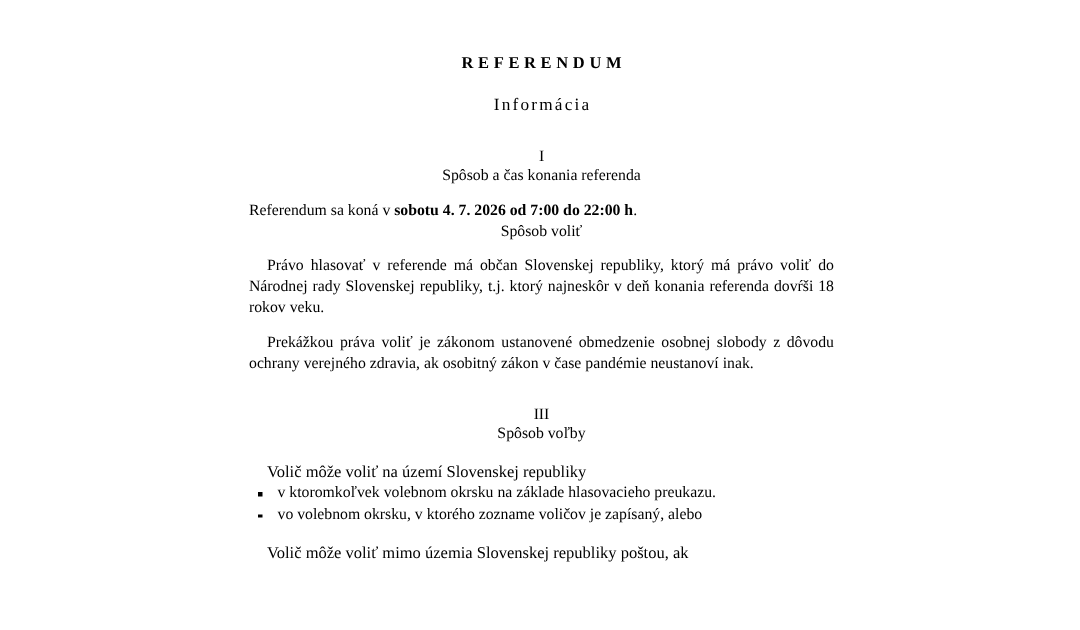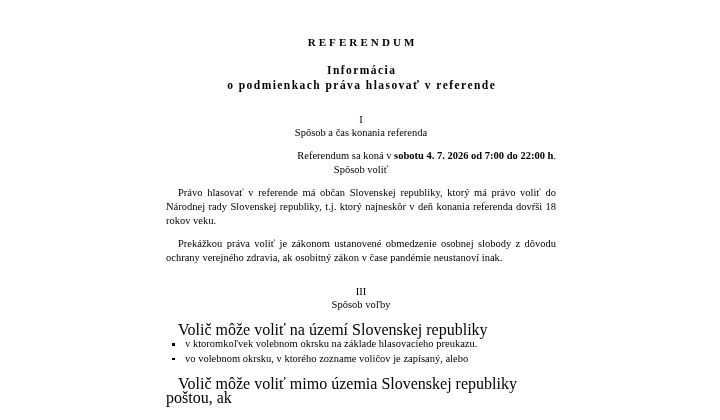--- a/index.html
+++ b/index.html
@@ -27,21 +27,21 @@
     text-align: center;
     font-weight: bold;
     font-size: 11px;
     letter-spacing: 3.1px;
     text-indent: 3.1px;
     line-height: 13px;
   }
   .title-sub {
     margin-top: 14px;
     text-align: center;
-    font-weight: bold;
+    font-weight: normal;
     font-size: 11.5px;
     letter-spacing: 1.45px;
     text-indent: 1.45px;
     line-height: 15px;
   }
   .title-sub .line2 {
     display: block;
   }
   .sec-num {
     margin-top: 20px;
@@ -56,25 +56,25 @@
   }
   .para {
     font-size: 10.5px;
     line-height: 14px;
     text-align: justify;
     text-justify: inter-word;
     text-indent: 12px;
     margin-top: 9px;
   }
   .para.center-ish {
-    text-align: right;
+    text-align: left;
     text-indent: 0;
   }
   .lead {
-    font-size: 16px;
+    font-size: 11px;
     line-height: 14px;
     margin-top: 11px;
     text-indent: 12px;
   }
   ul.bullets {
     list-style: none;
     margin: 0;
     padding: 0;
   }
   ul.bullets li {
@@ -96,21 +96,20 @@
 </head>
 <body>
 
 <div class="page">
   <div class="content">
 
     <div class="title-main">REFERENDUM</div>
 
     <div class="title-sub">
       <span>Informácia</span>
-      <span class="line2">o podmienkach práva hlasovať v referende</span>
     </div>
 
     <div class="sec-num">I</div>
     <div class="sec-title">Spôsob a čas konania referenda</div>
     <div class="para center-ish"><span>Referendum sa koná v </span><b class="bold">sobotu 4. 7. 2026 od 7:00 do 22:00 h</b><span>.</span></div>
 
     <div class="sec-title">Spôsob voliť</div>
     <div class="para">Právo hlasovať v referende má občan Slovenskej republiky, ktorý má právo voliť do Národnej rady Slovenskej republiky, t.j. ktorý najneskôr v deň konania referenda dovŕši 18 rokov veku.</div>
     <div class="para">Prekážkou práva voliť je zákonom ustanovené obmedzenie osobnej slobody z dôvodu ochrany verejného zdravia, ak osobitný zákon v čase pandémie neustanoví inak.</div>
 

